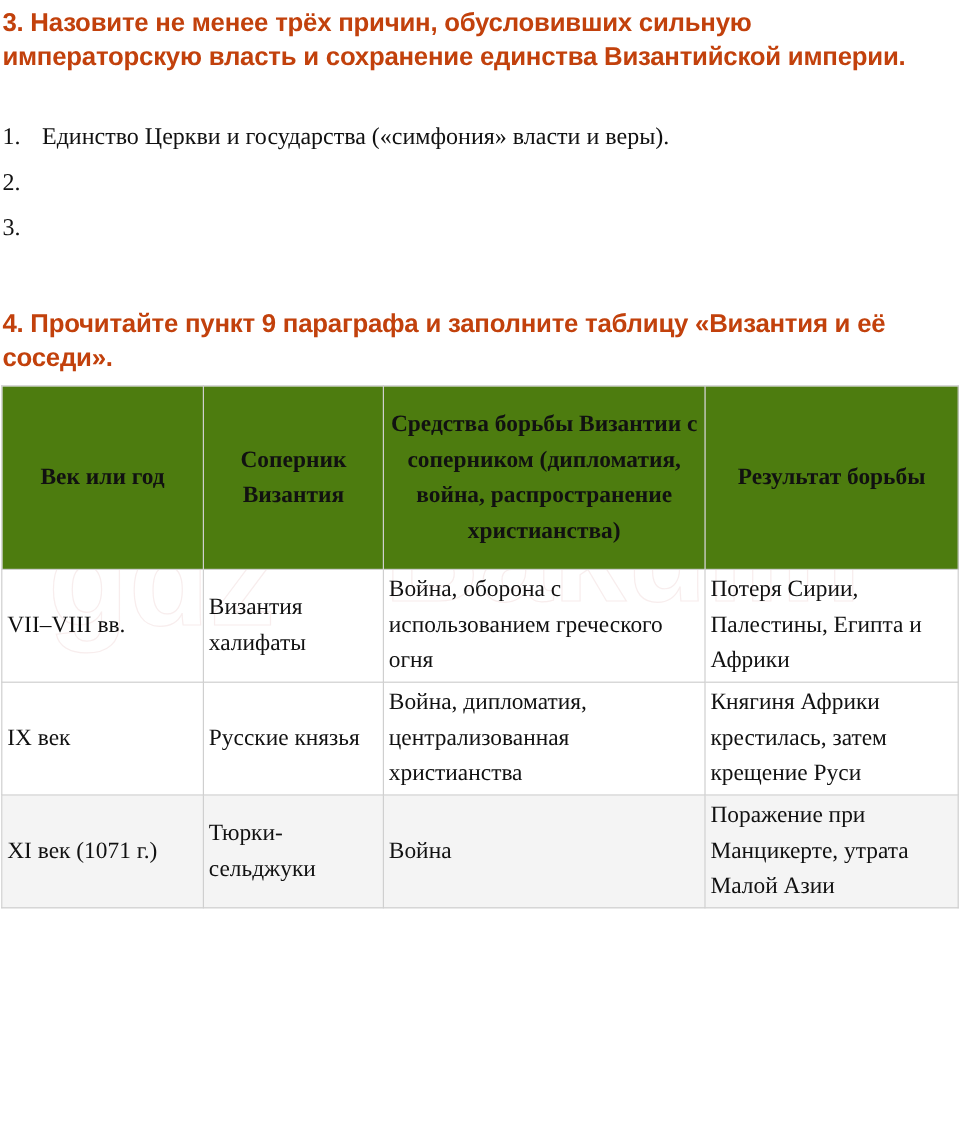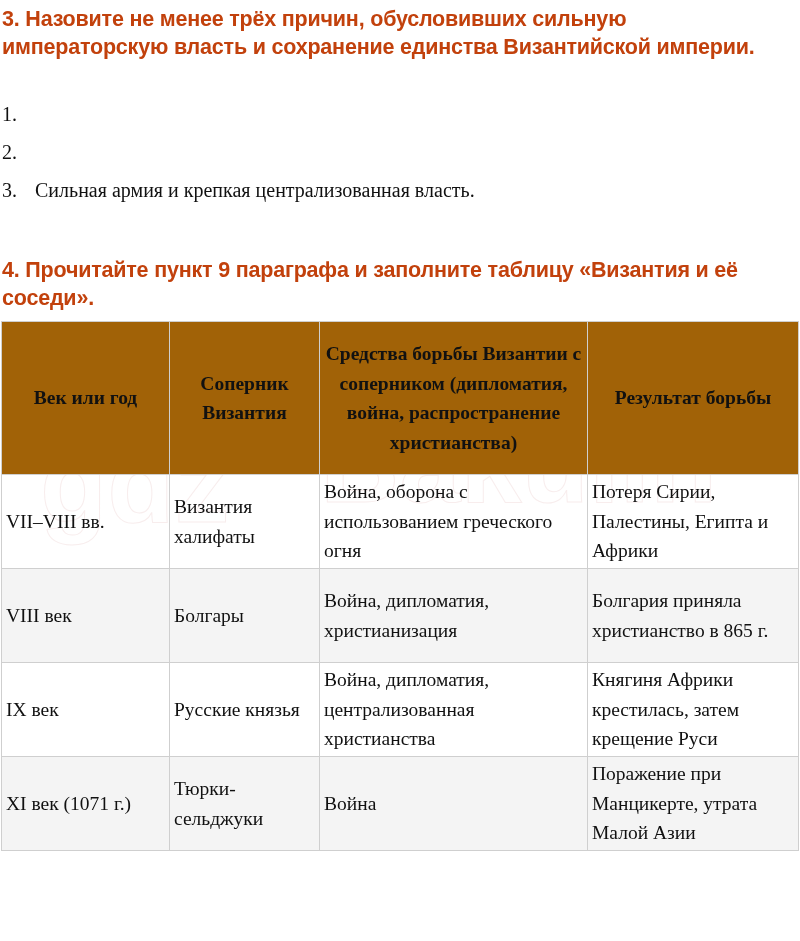--- a/index.html
+++ b/index.html
@@ -33,21 +33,21 @@
     font-family: "Liberation Serif", serif;
     font-size: 19.5px;
     line-height: 29.5px;
     table-layout: fixed;
   }
   table.bz td, table.bz th {
     border: 1px solid #cfcfcf;
     vertical-align: middle;
     padding: 0 4px;
   }
-  table.bz th { font-weight: bold; text-align: center; height: 152px; background: #a16207; }
+  table.bz th { font-weight: bold; text-align: center; height: 152px; background: #4d7c0f; }
   table.bz tr.shade td { background: rgba(240,240,240,0.75); }
   table.bz tr.plain td { background: rgba(255,255,255,0.4); }
   table.bz td { text-align: left; }
   .r1 td { height: 93px; }
   .r2 td { height: 93px; }
   .r3 td { height: 93px; }
   .r4 td { height: 93px; }
   .r5 td { height: 93px; }
 
   
@@ -63,27 +63,27 @@
 <body>
 
 <div class="wm" style="left:40px; top:420px;">gdz</div>
 <div class="wm" style="left:320px; top:400px;">Bakulin</div>
 
 <h2 id="q3-title" class="q-title">3. Назовите не менее трёх причин, обусловивших сильную императорскую власть и сохранение единства Византийской империи.</h2>
 
 <ol class="answers">
   <li>
       <span class="num">1.</span>
+      <span>Единство Церкви и государства («симфония» власти и веры).</span>
     </li>
   <li>
       <span class="num">2.</span>
     </li>
   <li>
       <span class="num">3.</span>
-      <span>Сильная армия и крепкая централизованная власть.</span>
     </li>
 </ol>
 
 <h2 id="q4-title" class="q-title">4. Прочитайте пункт 9 параграфа и заполните таблицу «Византия и её соседи».</h2>
 
 <table class="bz">
   <colgroup>
     <col style="width:168px">
       <col style="width:150px">
       <col style="width:268px">
@@ -97,26 +97,20 @@
       <th>Результат борьбы</th>
     </tr>
   </thead>
   <tbody>
     <tr class="plain r2">
       <td>VII–VIII вв.</td>
       <td>Византия халифаты</td>
       <td>Война, оборона с использованием греческого огня</td>
       <td>Потеря Сирии, Палестины, Египта и Африки</td>
     </tr>
-    <tr class="shade r3">
-      <td>VIII век</td>
-      <td>Болгары</td>
-      <td>Война, дипломатия, христианизация</td>
-      <td>Болгария приняла христианство в 865 г.</td>
-    </tr>
     <tr class="plain r4">
       <td>IX век</td>
       <td>Русские князья</td>
       <td>Война, дипломатия, централизованная христианства</td>
       <td>Княгиня Африки крестилась, затем крещение Руси</td>
     </tr>
     <tr class="shade r5">
       <td>XI век (1071 г.)</td>
       <td>Тюрки-сельджуки</td>
       <td>Война</td>

